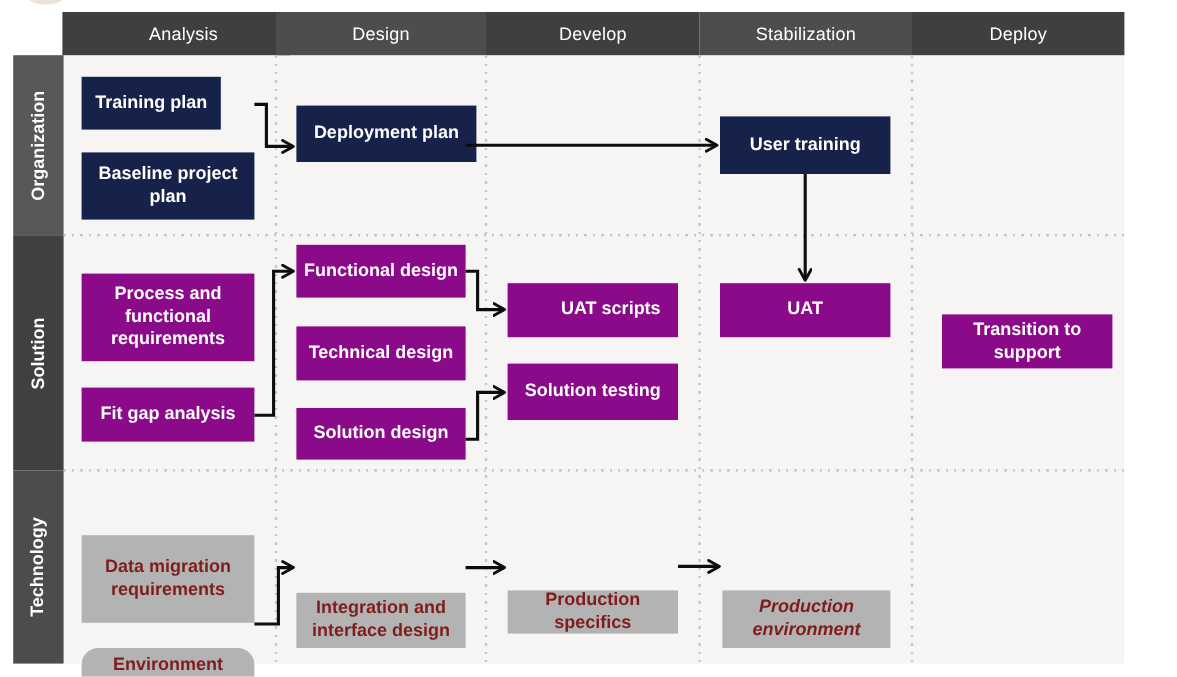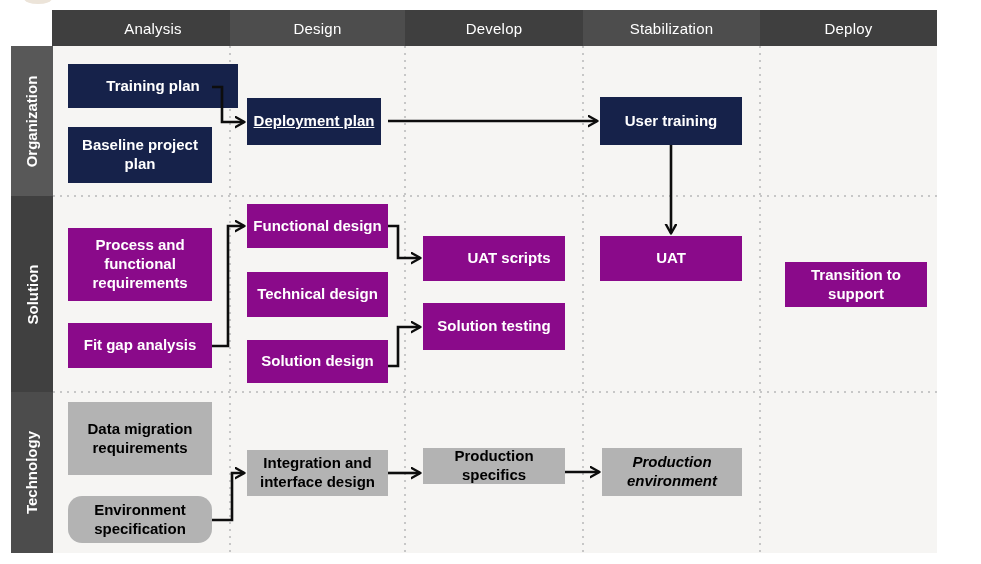--- a/index.html
+++ b/index.html
@@ -13,21 +13,21 @@
   .lane{position:absolute;left:11px;width:42px;display:flex;align-items:center;justify-content:center;}
   .lane span{transform:rotate(-90deg);white-space:nowrap;color:#ffffff;font-size:15px;font-weight:600;}
   .vdiv{position:absolute;top:46px;width:2px;height:507px;
         background-image:repeating-linear-gradient(to bottom,#c7c7c7 0 2px,transparent 2px 7px);}
   .hdiv{position:absolute;left:53px;width:884px;height:2px;
         background-image:repeating-linear-gradient(to right,#c7c7c7 0 2px,transparent 2px 7px);}
   .box{position:absolute;display:flex;align-items:center;justify-content:center;text-align:center;
        box-sizing:border-box;padding:2px 6px;font-size:15px;font-weight:600;line-height:1.26;}
   .box.navy{background:#16224a;color:#ffffff;}
   .box.purple{background:#8a0a8a;color:#ffffff;}
-  .box.gray{background:#b3b3b3;color:#000000;}
+  .box.gray{background:#b3b3b3;color:#7f1d1d;margin-top:44px;}
   svg.overlay{position:absolute;left:0;top:0;pointer-events:none;}
 </style>
 </head>
 <body>
 
 <div class="canvas">
   <div class="logo"></div>
   <div class="content-bg"></div>
   <div id="phases">
       <div class="phase" style="left: 52px; width: 178px; background: rgb(63, 63, 63); padding-left: 12px;">Analysis</div>
@@ -49,23 +49,23 @@
     </div>
   <div id="dividers">
       <div class="vdiv" style="left: 229px;"></div>
       <div class="vdiv" style="left: 404px;"></div>
       <div class="vdiv" style="left: 582px;"></div>
       <div class="vdiv" style="left: 759px;"></div>
       <div class="hdiv" style="top: 195px;"></div>
       <div class="hdiv" style="top: 391px;"></div>
     </div>
   <div id="boxes">
-      <div class="box navy" style="left: 68px; top: 64px; width: 170px; height: 44px;">Training plan</div>
+      <div class="box navy" style="left: 68px; top: 64px; width: 116px; height: 44px;">Training plan</div>
       <div class="box navy" style="left: 68px; top: 127px; width: 144px; height: 56px;">Baseline project plan</div>
-      <div class="box navy" style="left: 247px; top: 98px; width: 134px; height: 47px; text-decoration: underline;">Deployment plan</div>
+      <div class="box navy" style="left: 247px; top: 88px; width: 150px; height: 47px;">Deployment plan</div>
       <div class="box navy" style="left: 600px; top: 97px; width: 142px; height: 48px;">User training</div>
       <div class="box purple" style="left: 68px; top: 228px; width: 144px; height: 73px;">Process and functional requirements</div>
       <div class="box purple" style="left: 68px; top: 323px; width: 144px; height: 45px;">Fit gap analysis</div>
       <div class="box purple" style="left: 247px; top: 204px; width: 141px; height: 44px;">Functional design</div>
       <div class="box purple" style="left: 247px; top: 272px; width: 141px; height: 45px;">Technical design</div>
       <div class="box purple" style="left: 247px; top: 340px; width: 141px; height: 43px;">Solution design</div>
       <div class="box purple" style="left: 423px; top: 236px; width: 142px; height: 45px; padding-left: 36px;">UAT scripts</div>
       <div class="box purple" style="left: 423px; top: 303px; width: 142px; height: 47px;">Solution testing</div>
       <div class="box purple" style="left: 600px; top: 236px; width: 142px; height: 45px;">UAT</div>
       <div class="box purple" style="left: 785px; top: 262px; width: 142px; height: 45px;">Transition to support</div>

